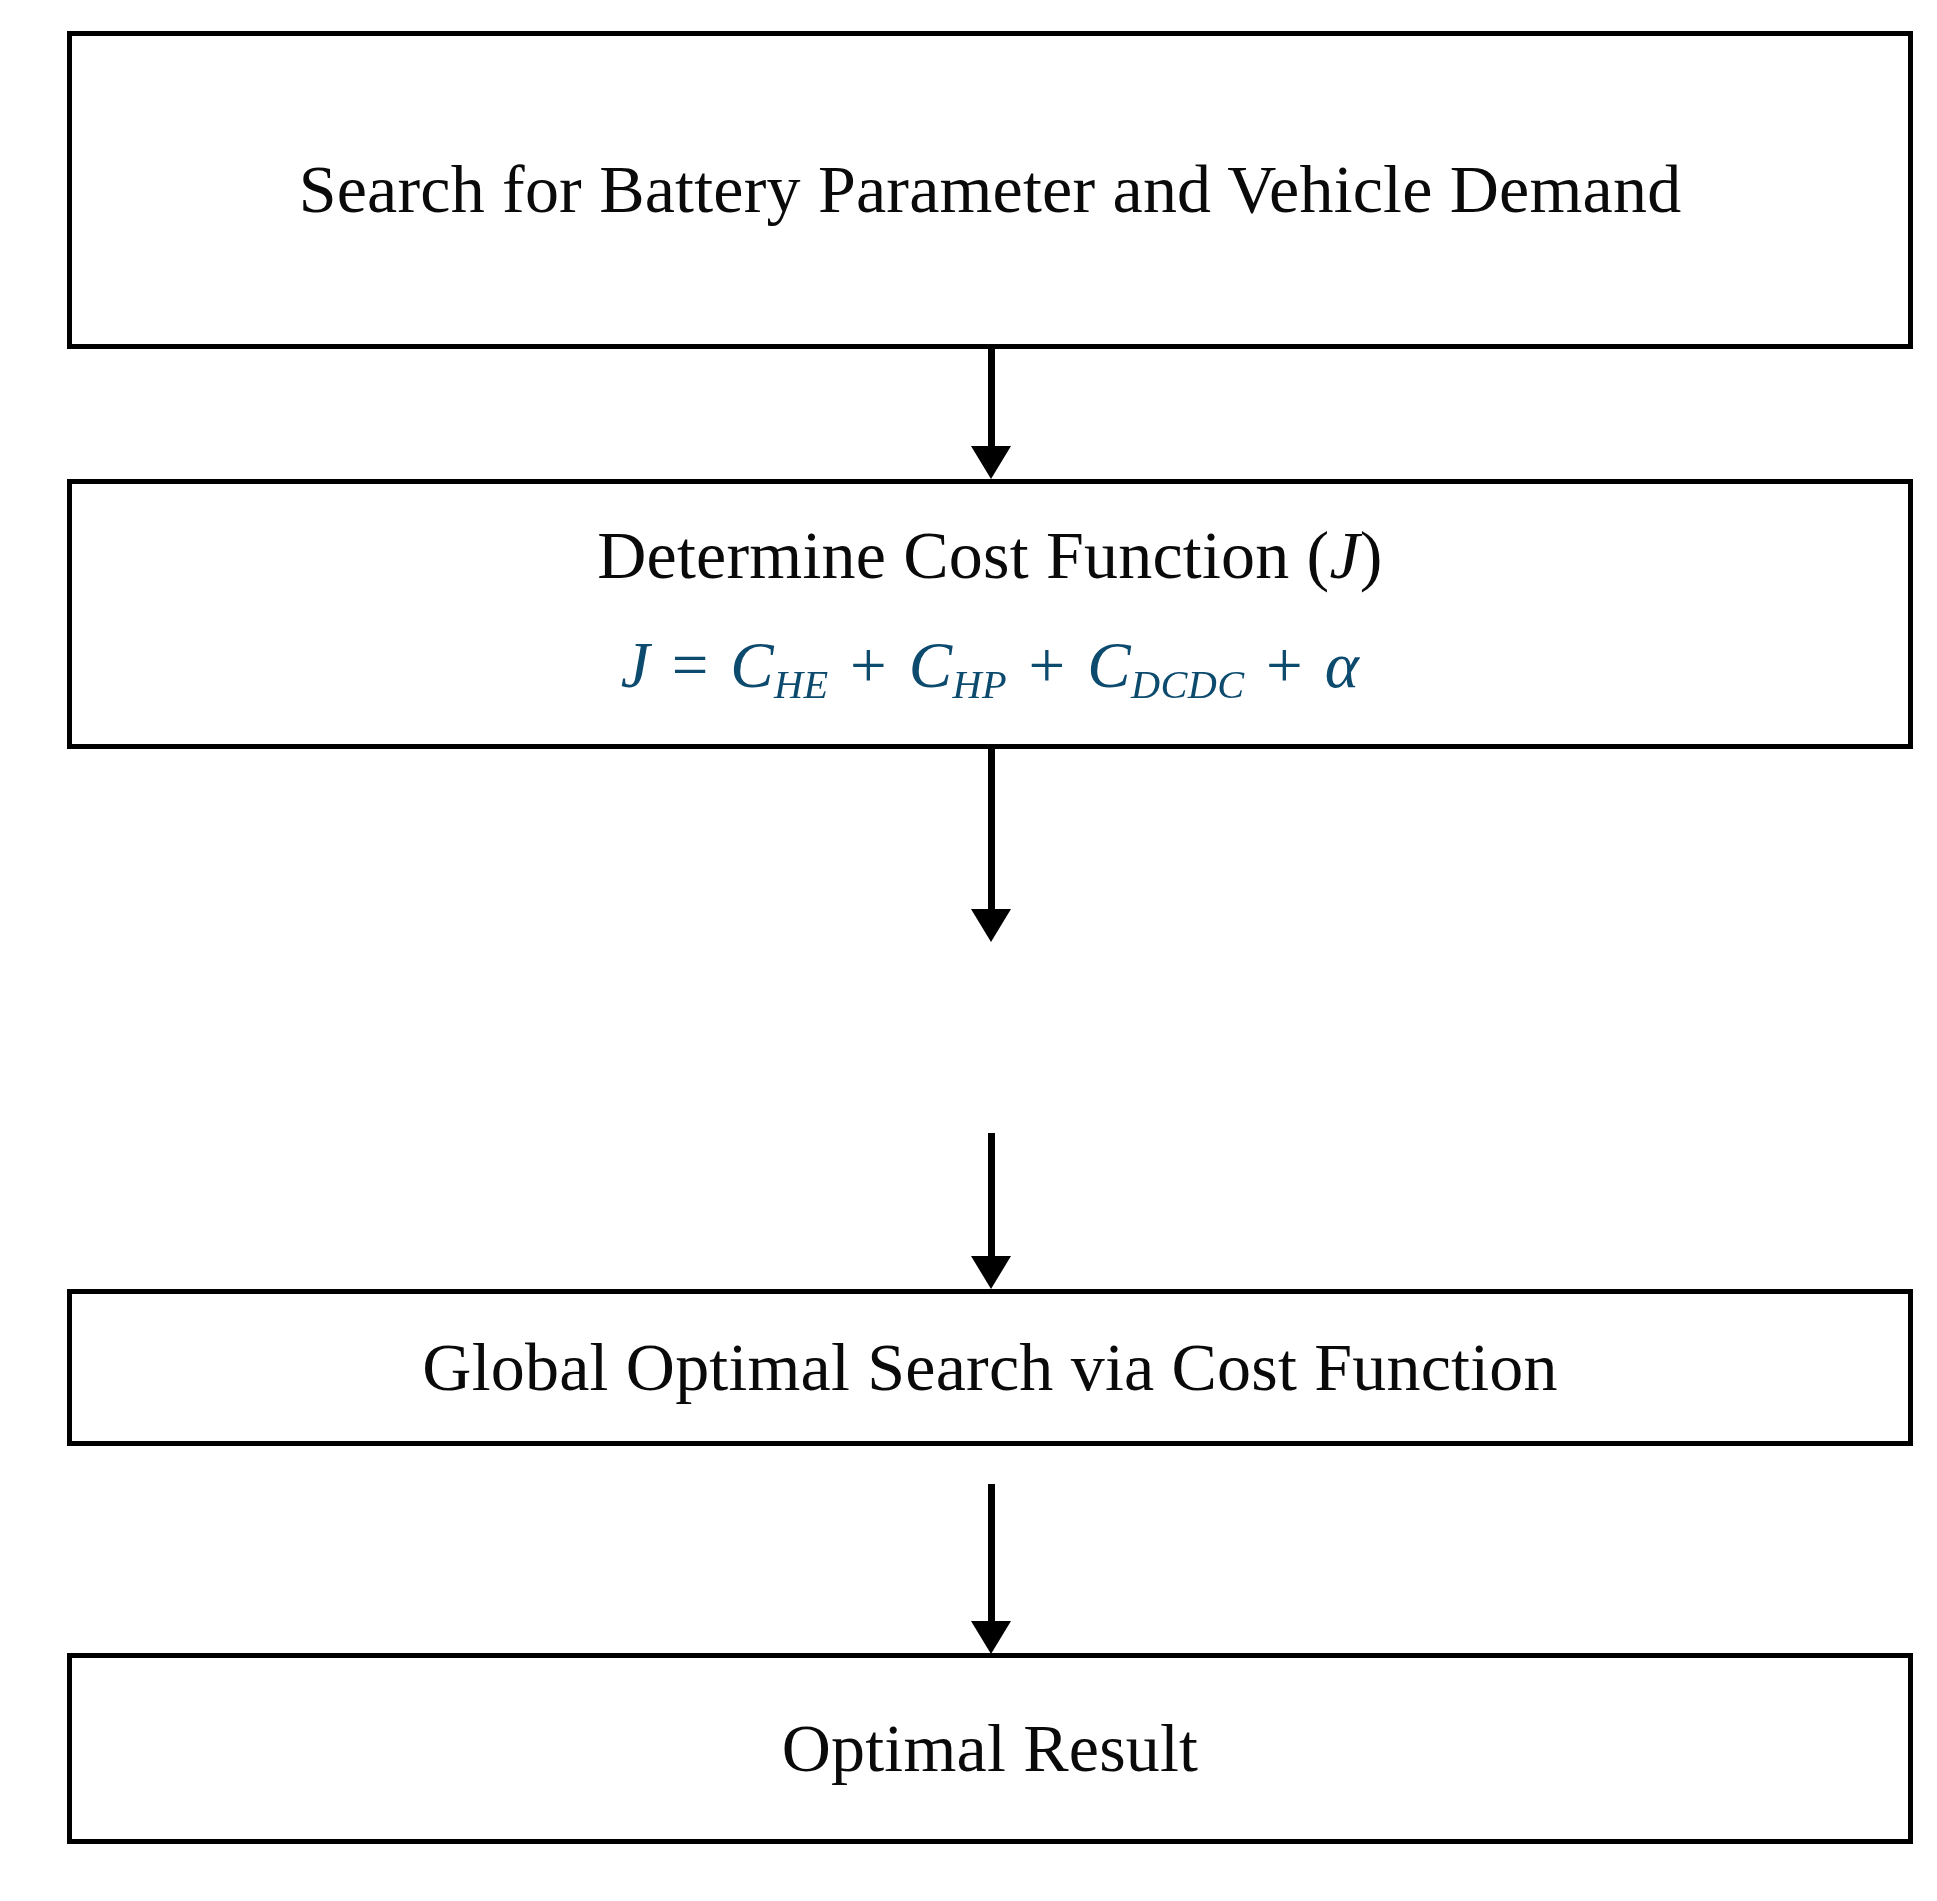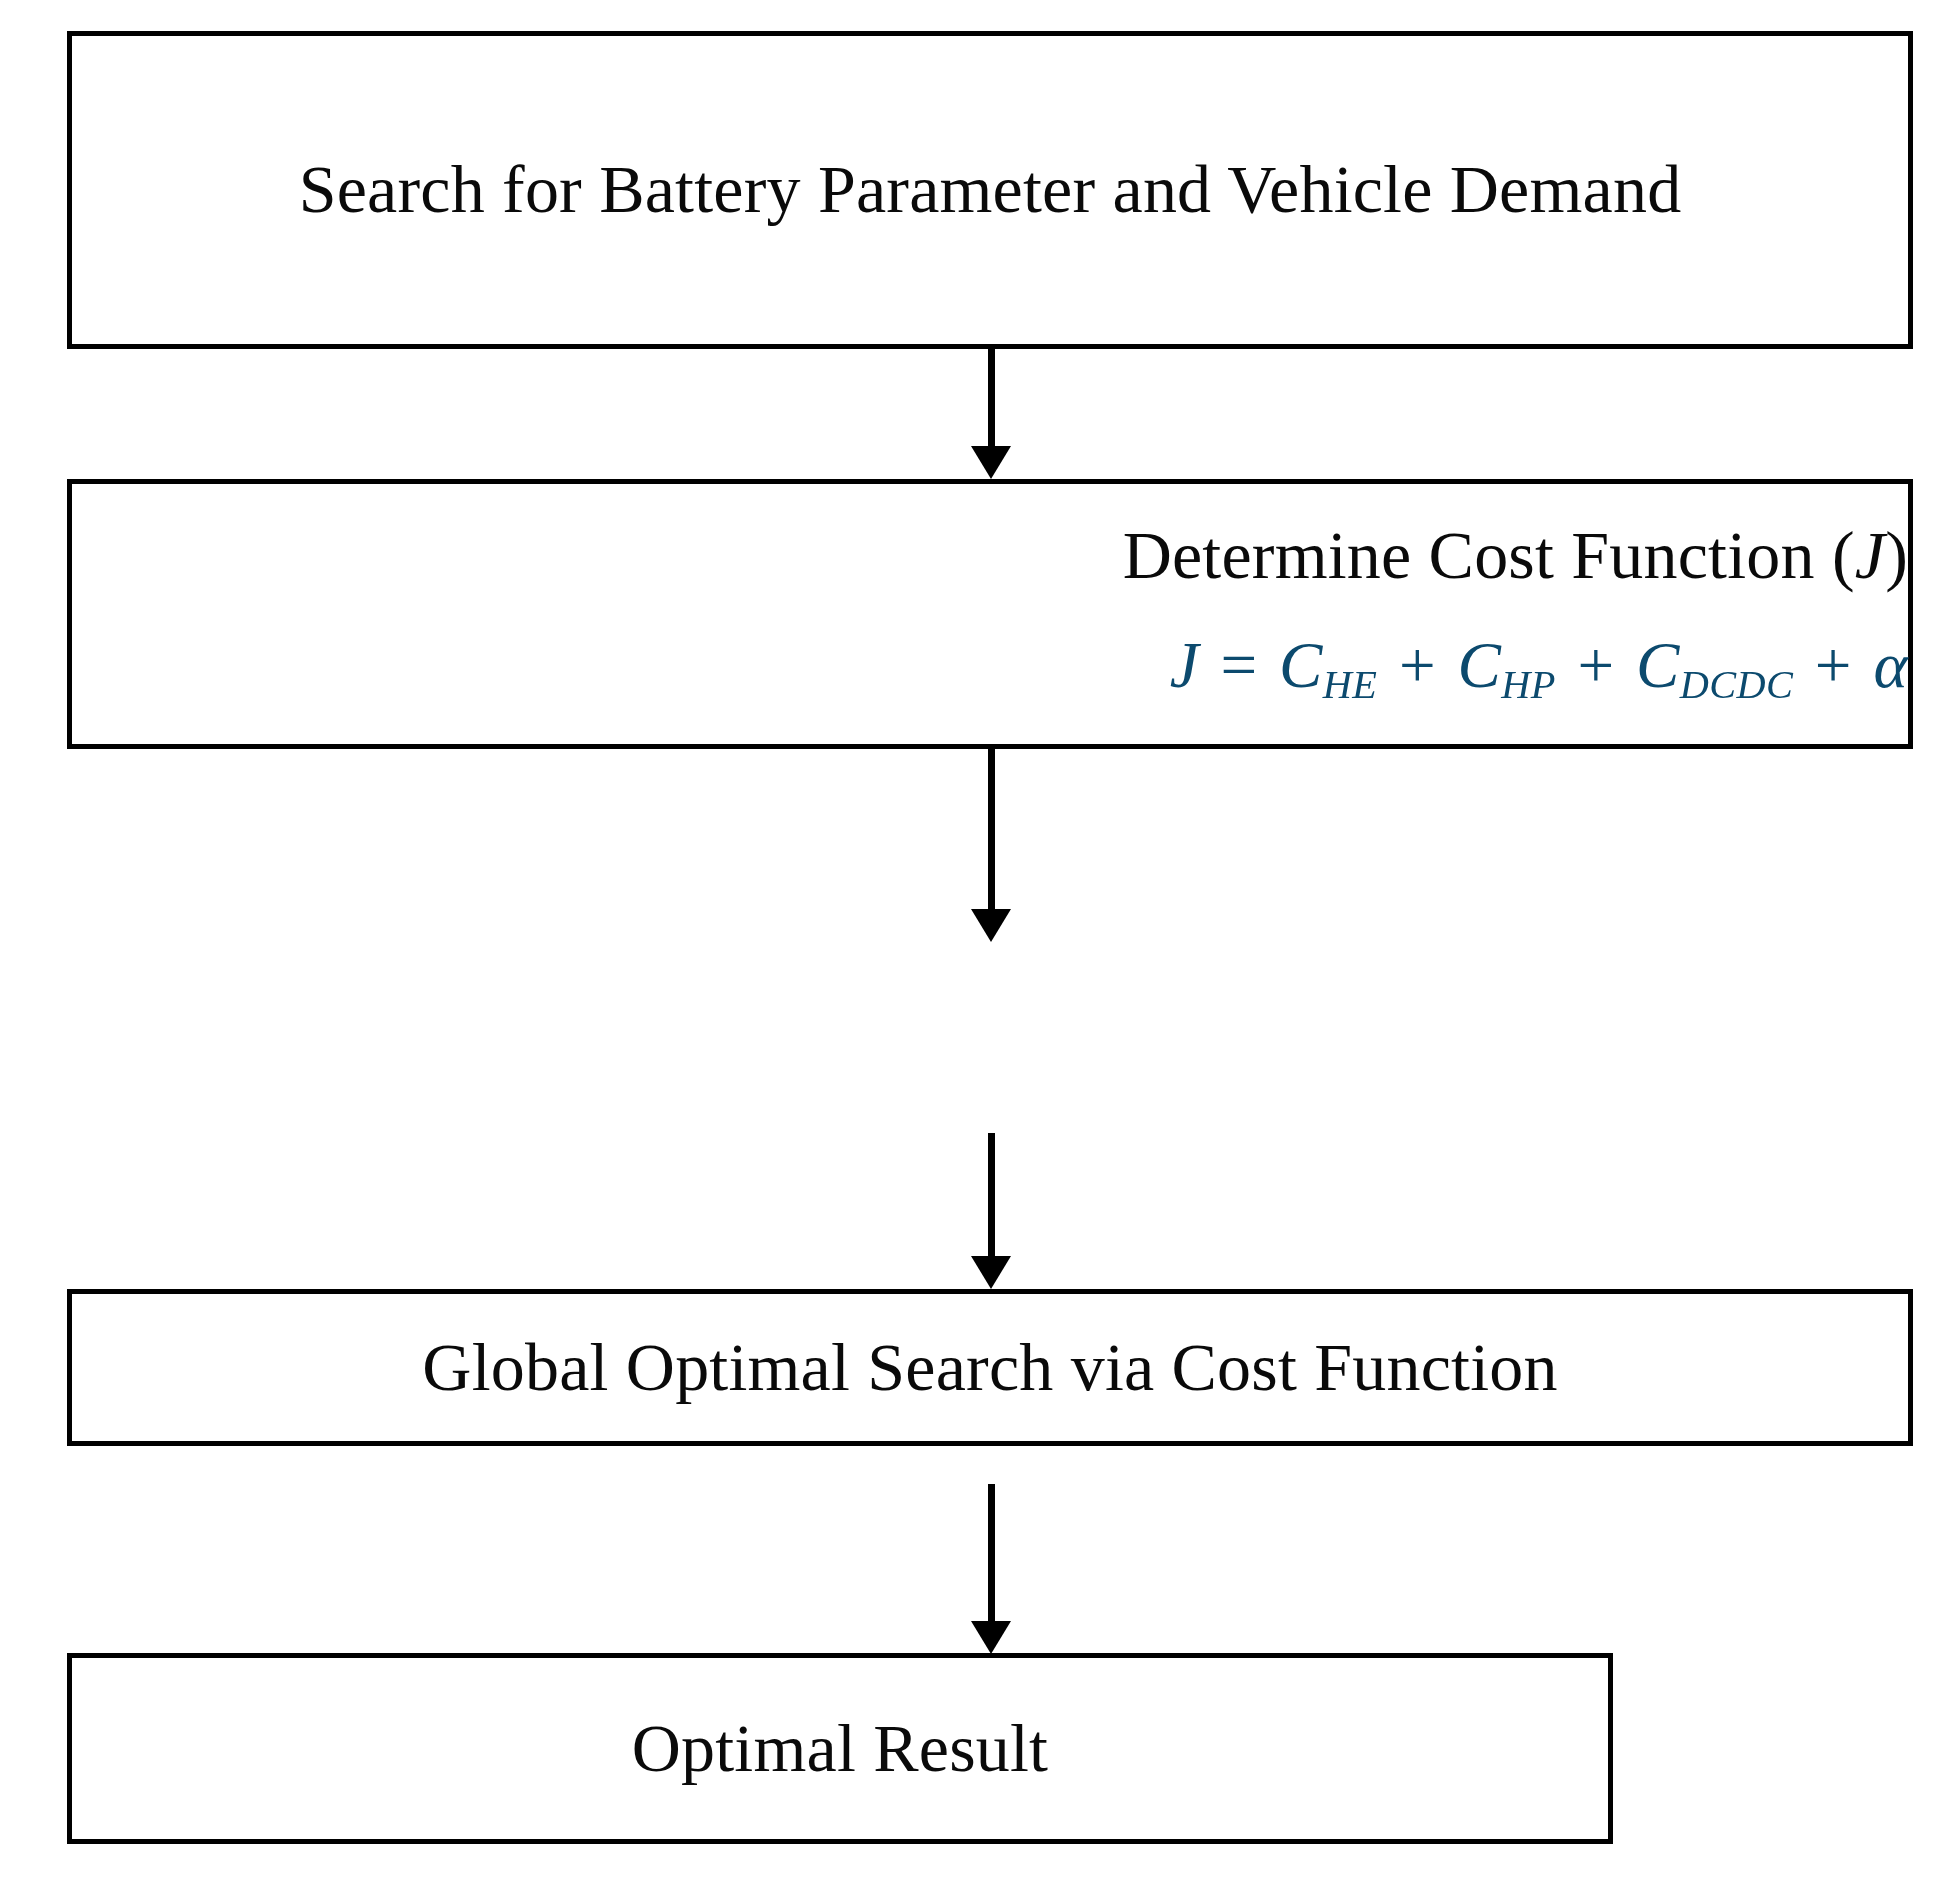--- a/index.html
+++ b/index.html
@@ -88,24 +88,24 @@
     margin-left: -20.4px;
     width: 0;
     height: 0;
     border-left: 20.4px solid transparent;
     border-right: 20.4px solid transparent;
     border-top: 33px solid #000000;
   }
 
   
   #node-1 { left: 47px;  top: 31px;   width: 1846px; height: 318px; }
-  #node-2 { left: 47px;  top: 479px;  width: 1846px; height: 270px; align-items: flex-end; }
+  #node-2 { left: 47px;  top: 479px;  width: 1846px; height: 270px; }
   #node-3 { left: 47px;  top: 942px; width: 1846px; height: 191px; }
   #node-4 { left: 47px;  top: 1289px; width: 1846px; height: 157px; }
-  #node-5 { left: 47px;  top: 1653px; width: 1546px; height: 191px; }
+  #node-5 { left: 47px;  top: 1653px; width: 1846px; height: 191px; }
 
   #conn-1 { left: 971px; top: 348px;  height: 130px; }
   #conn-2 { left: 971px; top: 749px;  height: 193px; }
   #conn-3 { left: 971px; top: 1133px; height: 156px; }
   #conn-4 { left: 971px; top: 1484px; height: 169px; }
 </style>
 </head>
 <body>
 
 <div id="canvas">

